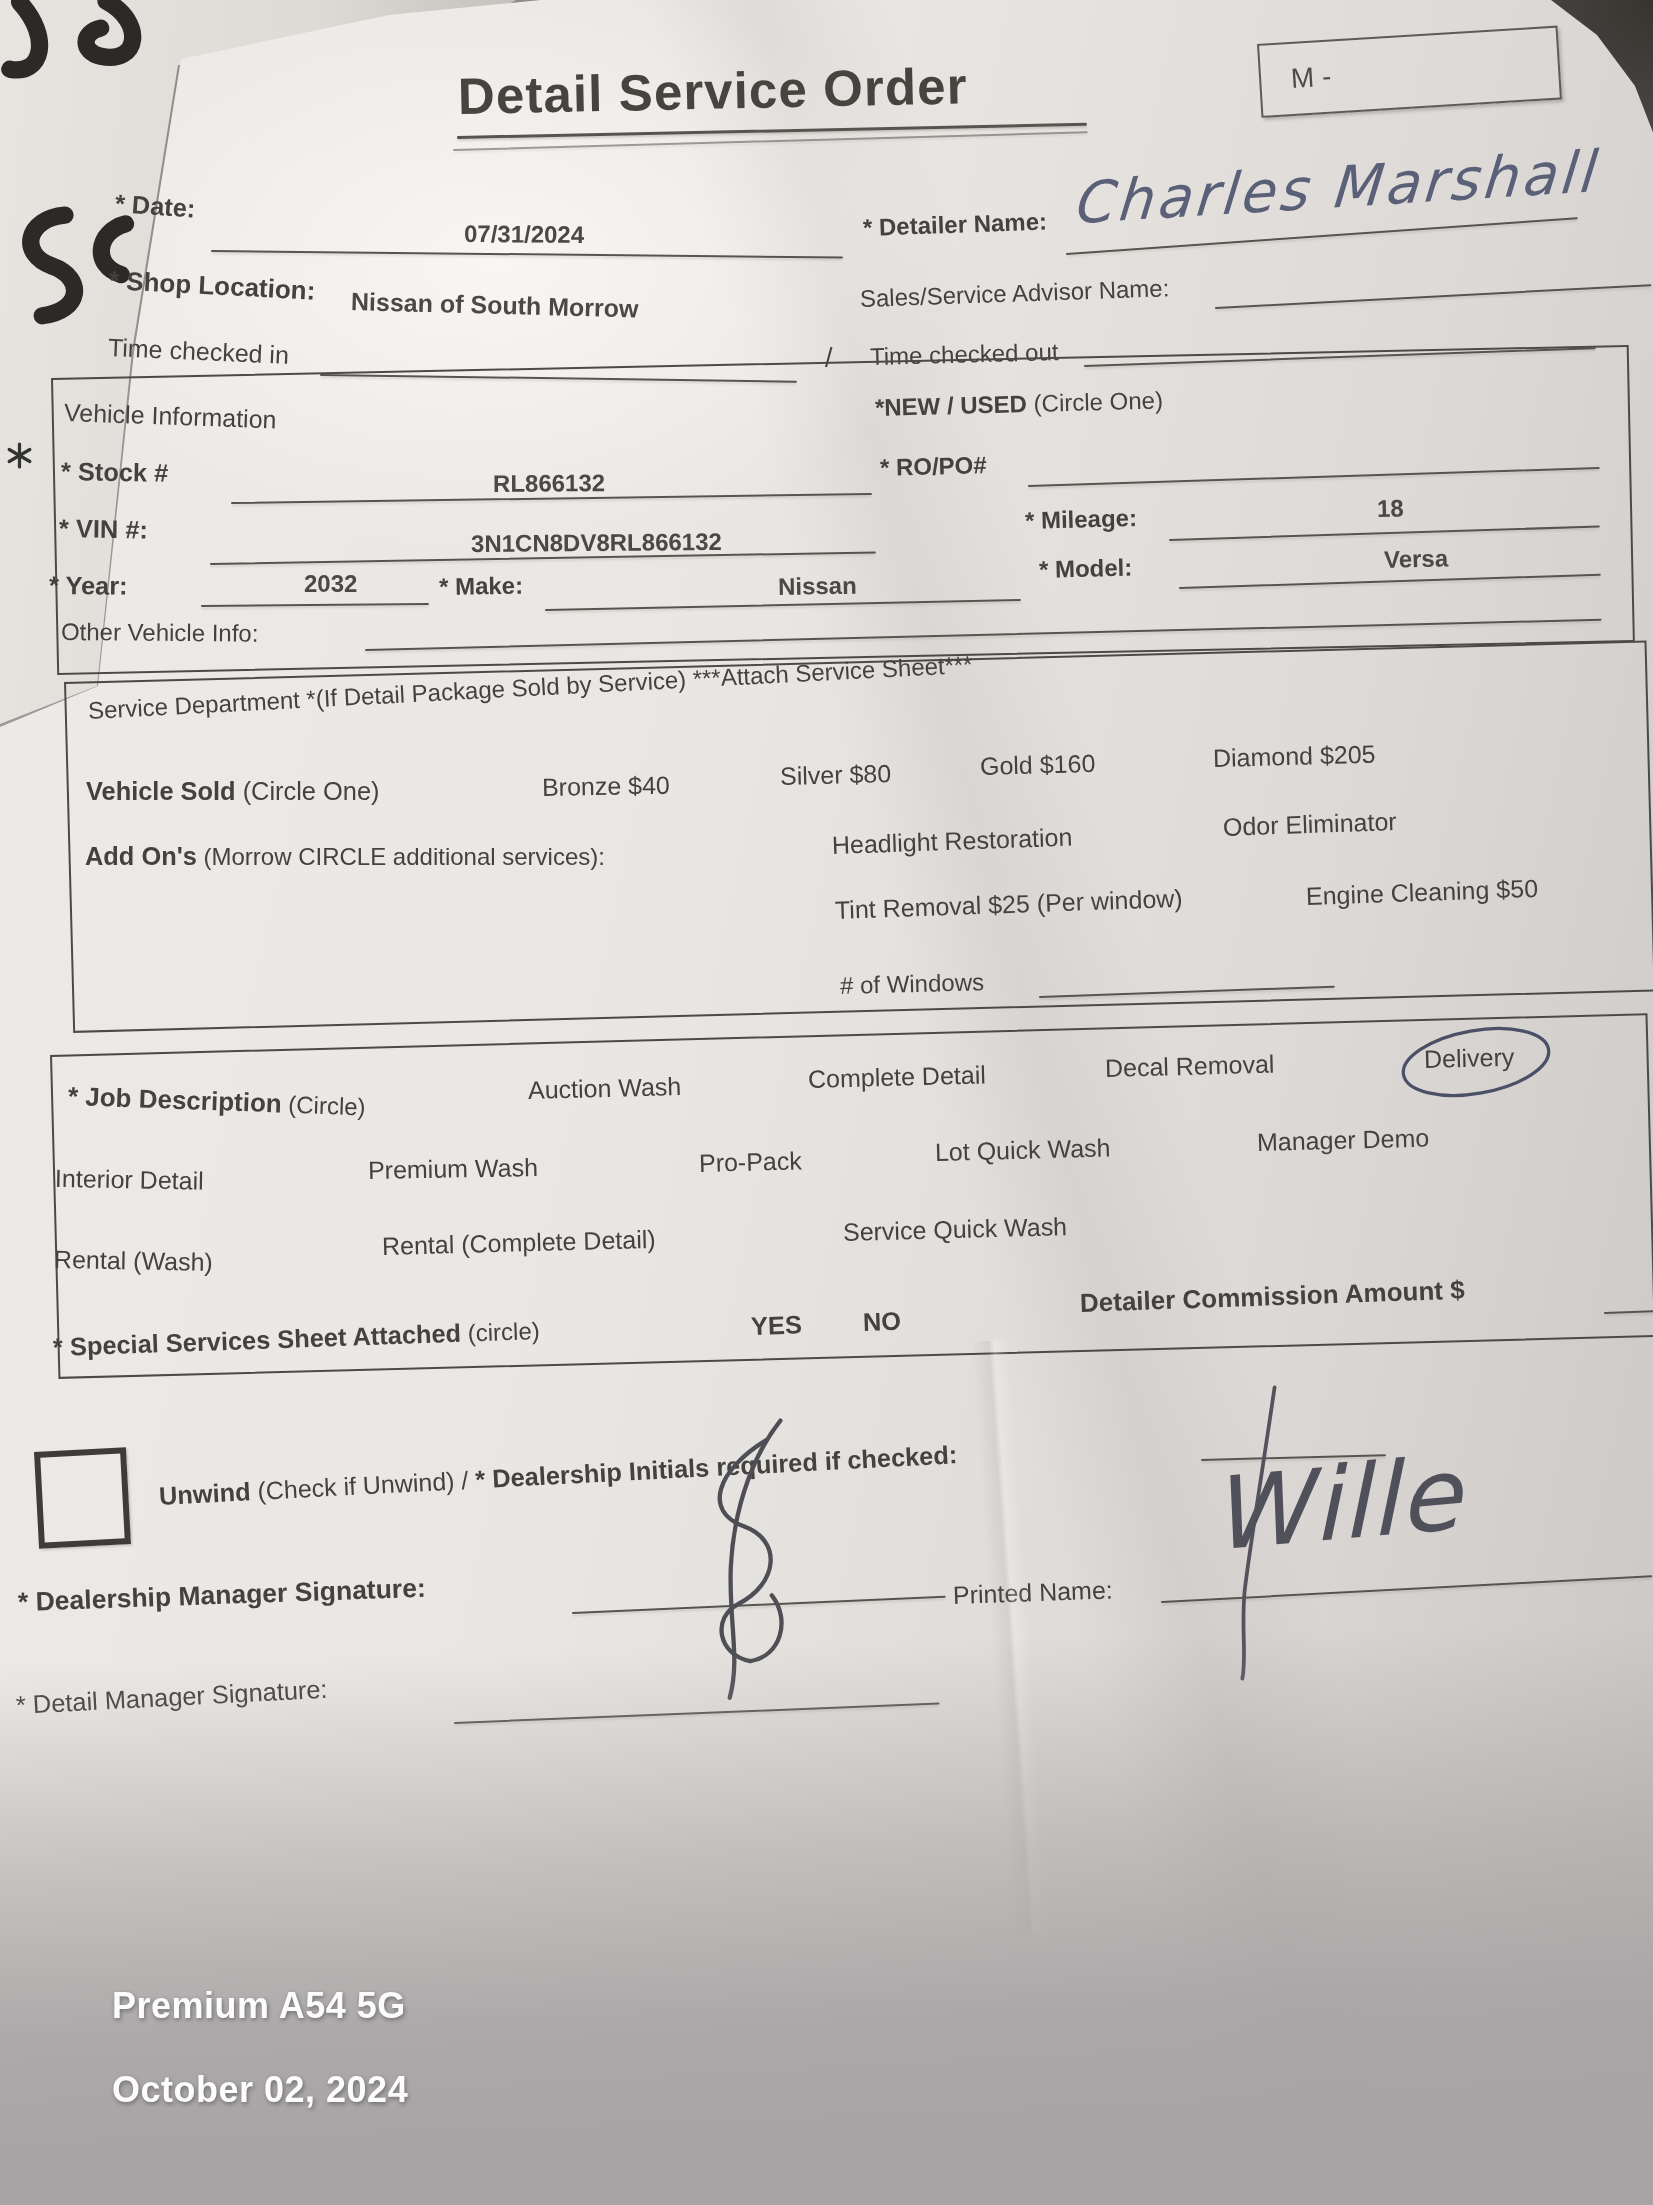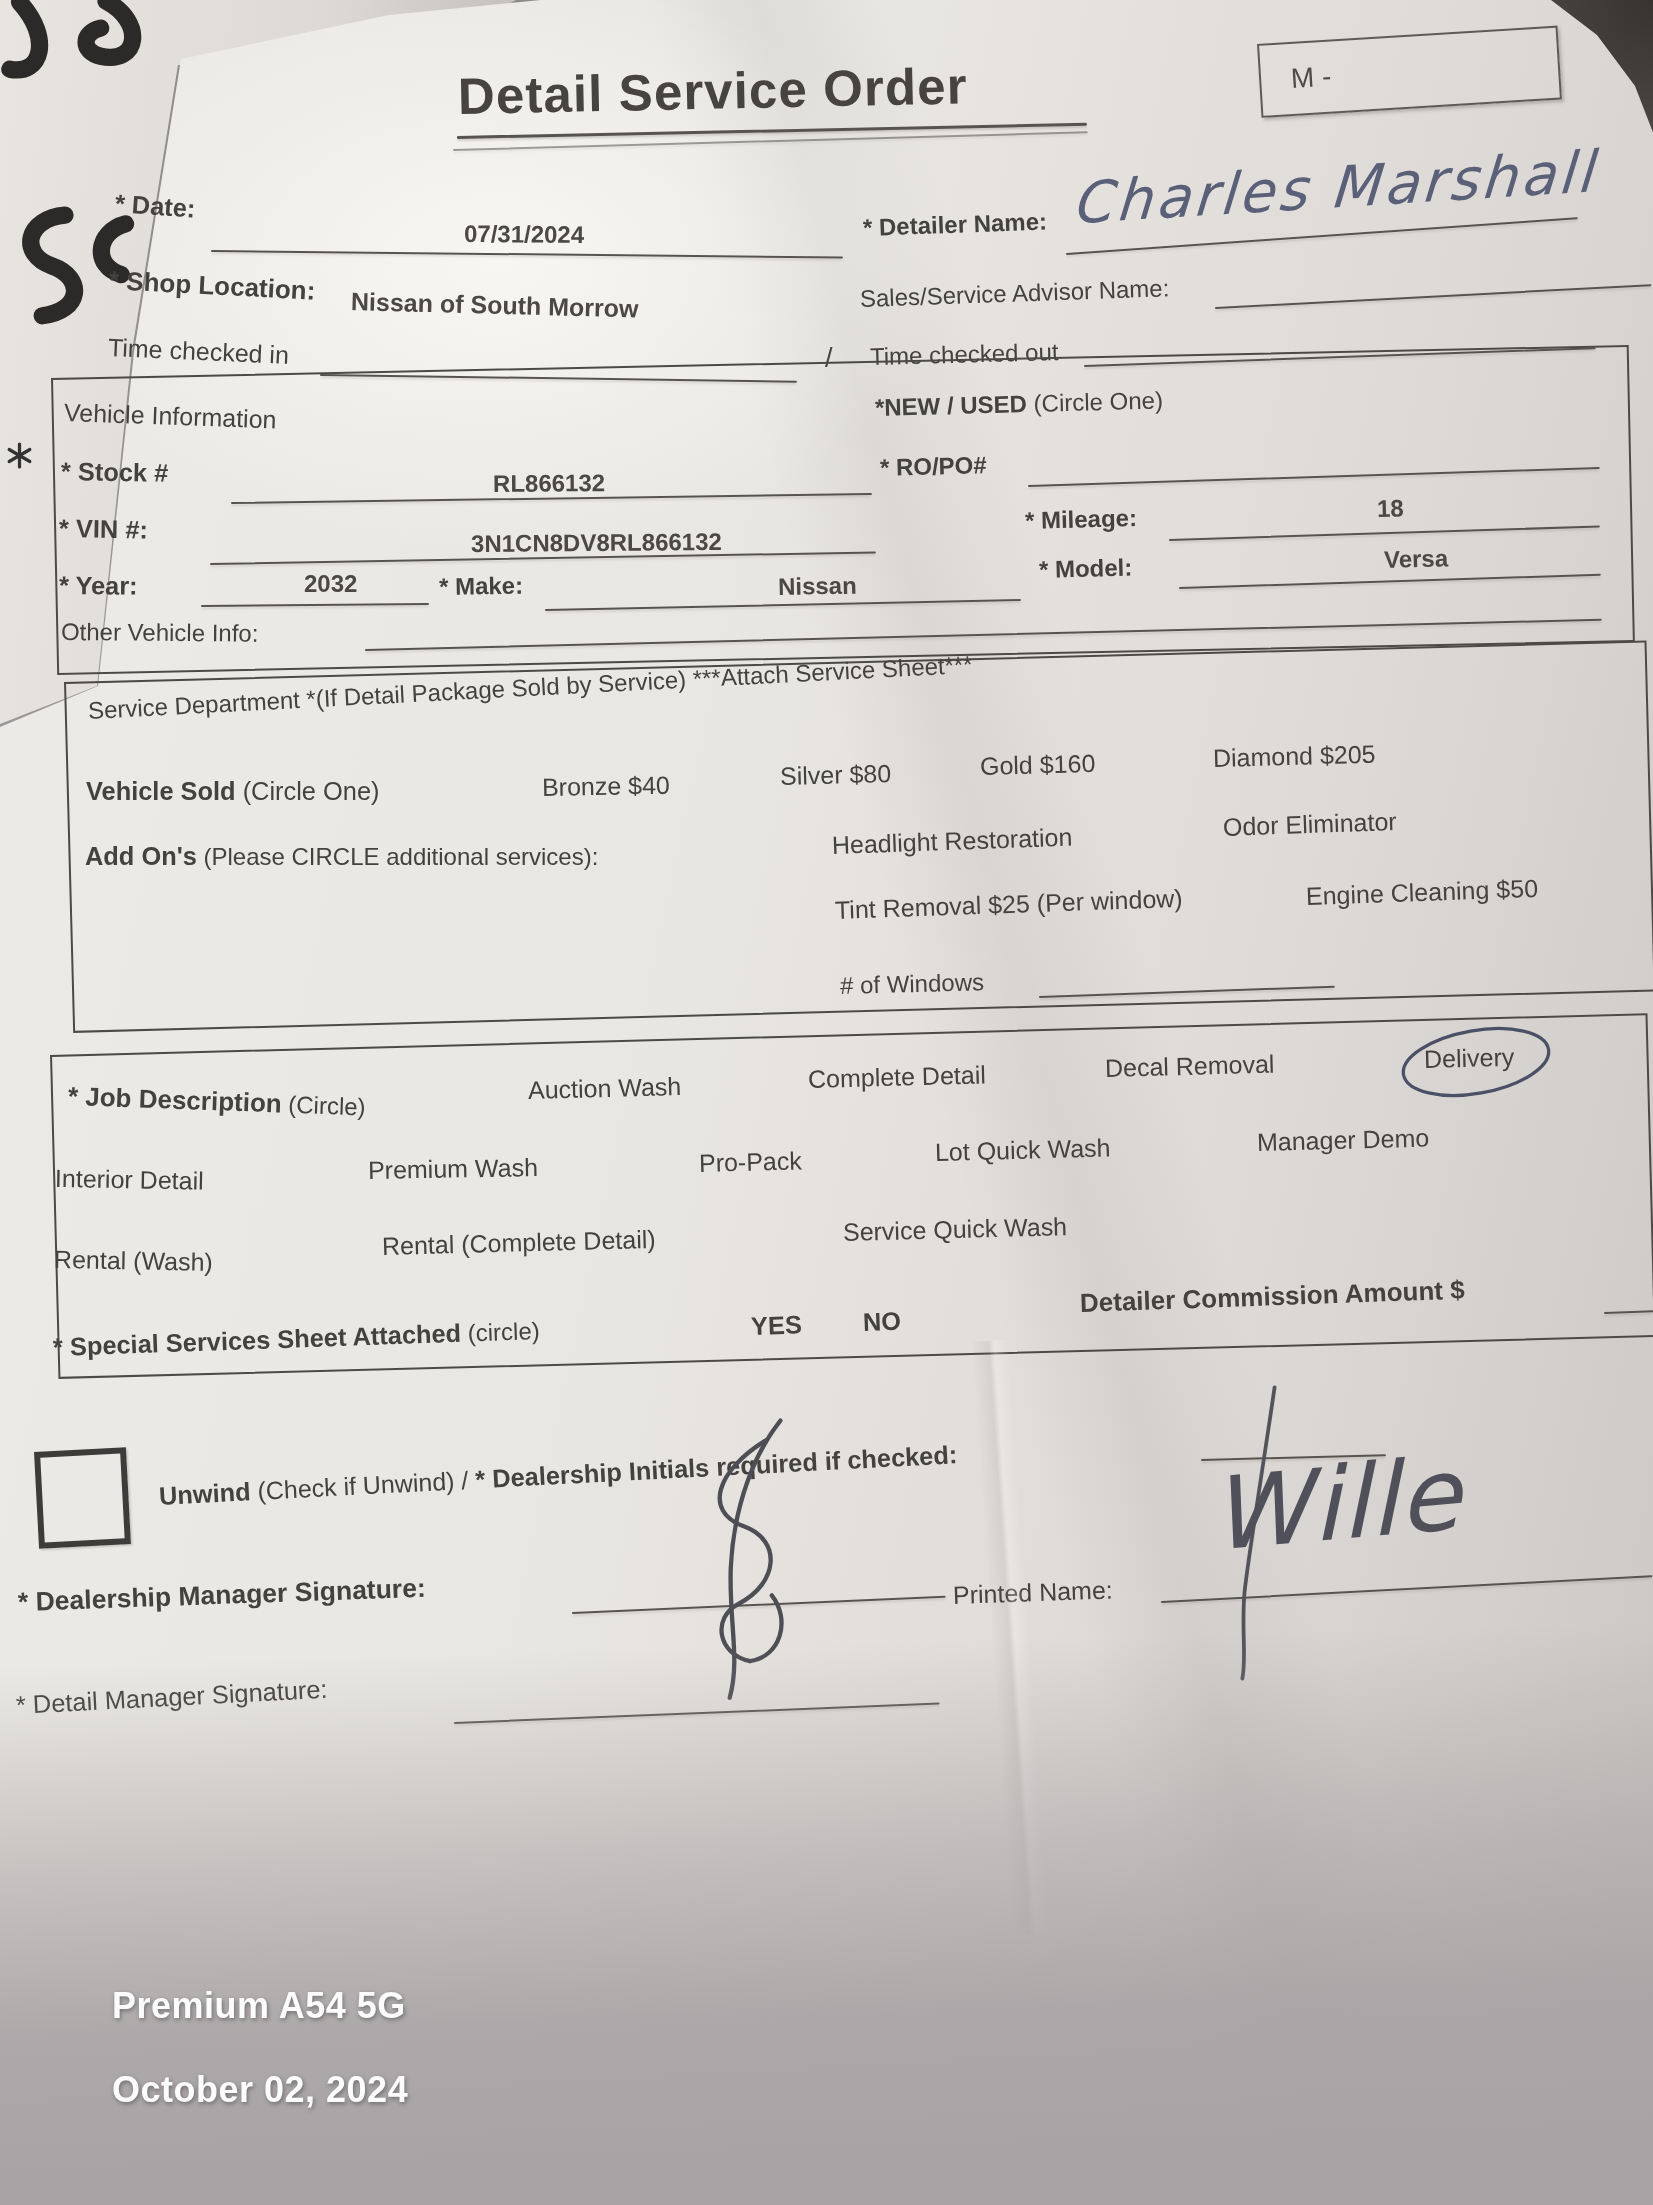--- a/index.html
+++ b/index.html
@@ -94,21 +94,21 @@
     <div class="t v" style="left:493px;top:471px;font-size:24px;transform:rotate(-0.5deg);">RL866132</div>
     <div class="line" style="left:231px;top:502px;width:641px;transform:rotate(-0.8deg);"></div>
     <div class="t b" style="left:880px;top:455px;font-size:24px;transform:rotate(-1.5deg);">* RO/PO#</div>
     <div class="line" style="left:1028px;top:485px;width:572px;transform:rotate(-1.8deg);"></div>
     <div class="t b" style="left:59px;top:515px;font-size:25.4px;transform:rotate(1deg);">* VIN #:</div>
     <div class="t v" style="left:471px;top:531px;font-size:24px;transform:rotate(-0.5deg);">3N1CN8DV8RL866132</div>
     <div class="line" style="left:210px;top:563px;width:666px;transform:rotate(-1deg);"></div>
     <div class="t b" style="left:1025px;top:508px;font-size:24px;transform:rotate(-1.5deg);">* Mileage:</div>
     <div class="t v" style="left:1377px;top:496px;font-size:24px;transform:rotate(-1.5deg);">18</div>
     <div class="line" style="left:1169px;top:539px;width:431px;transform:rotate(-1.8deg);"></div>
-    <div class="t b" style="left:59px;top:572px;font-size:25.4px;transform:rotate(0.5deg);">* Year:</div>
+    <div class="t b" style="left:49px;top:572px;font-size:25.4px;transform:rotate(0.5deg);">* Year:</div>
     <div class="t v" style="left:304px;top:571px;font-size:24px;">2032</div>
     <div class="line" style="left:201px;top:605px;width:228px;transform:rotate(-0.5deg);"></div>
     <div class="t b" style="left:439px;top:574px;font-size:24px;transform:rotate(-1deg);">* Make:</div>
     <div class="t v" style="left:778px;top:574px;font-size:24px;transform:rotate(-1deg);">Nissan</div>
     <div class="line" style="left:545px;top:609px;width:476px;transform:rotate(-1.2deg);"></div>
     <div class="t b" style="left:1039px;top:557px;font-size:24px;transform:rotate(-1.5deg);">* Model:</div>
     <div class="t v" style="left:1384px;top:547px;font-size:24px;transform:rotate(-1.5deg);">Versa</div>
     <div class="line" style="left:1179px;top:587px;width:422px;transform:rotate(-1.8deg);"></div>
     <div class="t" style="left:61px;top:619px;font-size:24px;transform:rotate(0.5deg);">Other Vehicle Info:</div>
     <div class="line" style="left:365px;top:649px;width:1237px;transform:rotate(-1.4deg);"></div>
@@ -116,21 +116,21 @@
     <div class="box" style="left:64px;top:682px;width:1579px;height:347px;transform:rotate(-1.5deg);"></div>
     <div class="t" style="left:88px;top:698px;font-size:24px;transform:rotate(-3deg);">Service Department *(If Detail Package Sold by Service) ***Attach Service Sheet***</div>
     <div class="t" style="left:86px;top:778px;font-size:25.4px;">
       <span class="b">Vehicle Sold</span><span> (Circle One)</span>
     </div>
     <div class="t" style="left:542px;top:774px;font-size:25px;transform:rotate(-1deg);">Bronze $40</div>
     <div class="t" style="left:780px;top:763px;font-size:25px;transform:rotate(-1.5deg);">Silver $80</div>
     <div class="t" style="left:980px;top:753px;font-size:25px;transform:rotate(-1.5deg);">Gold $160</div>
     <div class="t" style="left:1213px;top:745px;font-size:25px;transform:rotate(-1.5deg);">Diamond $205</div>
     <div class="t" style="left:85px;top:843px;font-size:25.4px;">
-      <span class="b">Add On's</span><span style="font-size:24px;"> (Please CIRCLE additional services):</span>
+      <span class="b">Add On's</span><span style="font-size:24px;"> (Morrow CIRCLE additional services):</span>
     </div>
     <div class="t" style="left:832px;top:832px;font-size:25px;transform:rotate(-2deg);">Headlight Restoration</div>
     <div class="t" style="left:1223px;top:814px;font-size:25px;transform:rotate(-2deg);">Odor Eliminator</div>
     <div class="t" style="left:835px;top:897px;font-size:25px;transform:rotate(-2deg);">Tint Removal $25 (Per window)</div>
     <div class="t" style="left:1306px;top:883px;font-size:25px;transform:rotate(-2deg);">Engine Cleaning $50</div>
     <div class="t" style="left:840px;top:973px;font-size:24px;transform:rotate(-1.5deg);"># of Windows</div>
     <div class="line" style="left:1039px;top:996px;width:296px;transform:rotate(-2deg);"></div>
 
     <div class="box" style="left:50px;top:1055px;width:1594px;height:320px;transform:rotate(-1.5deg);"></div>
     <div class="t" style="left:68px;top:1082px;font-size:26px;transform:rotate(2deg);">

